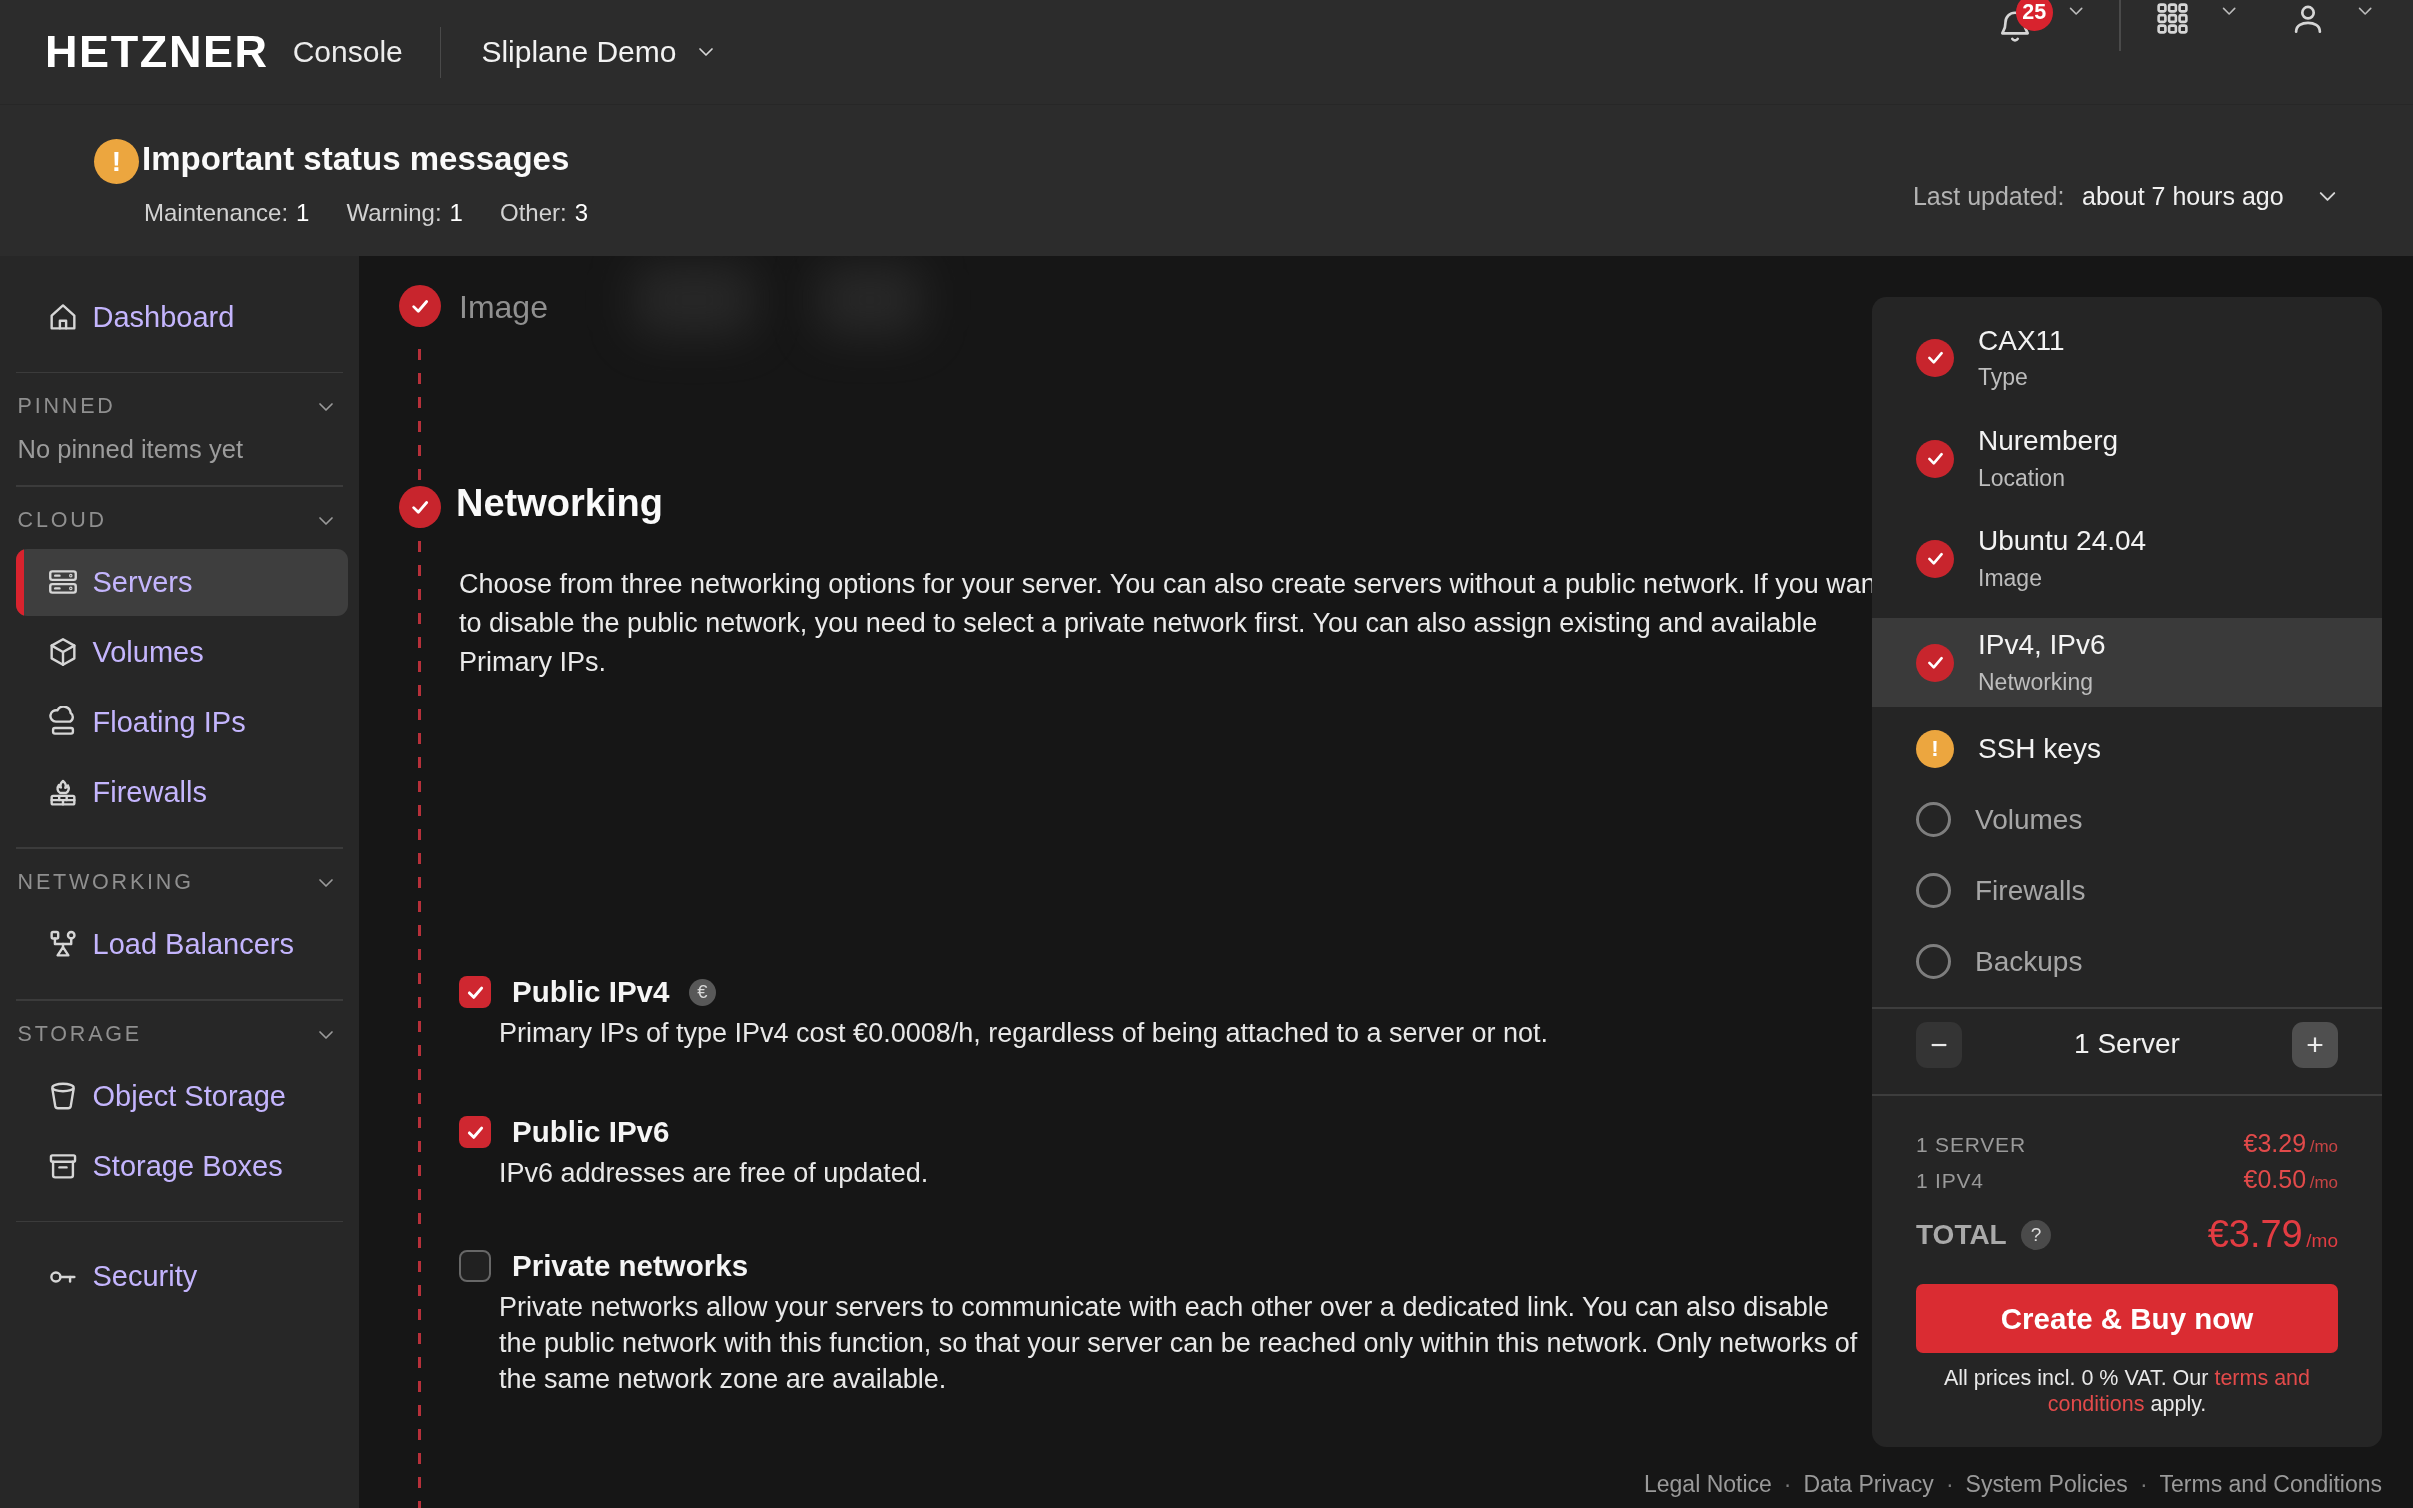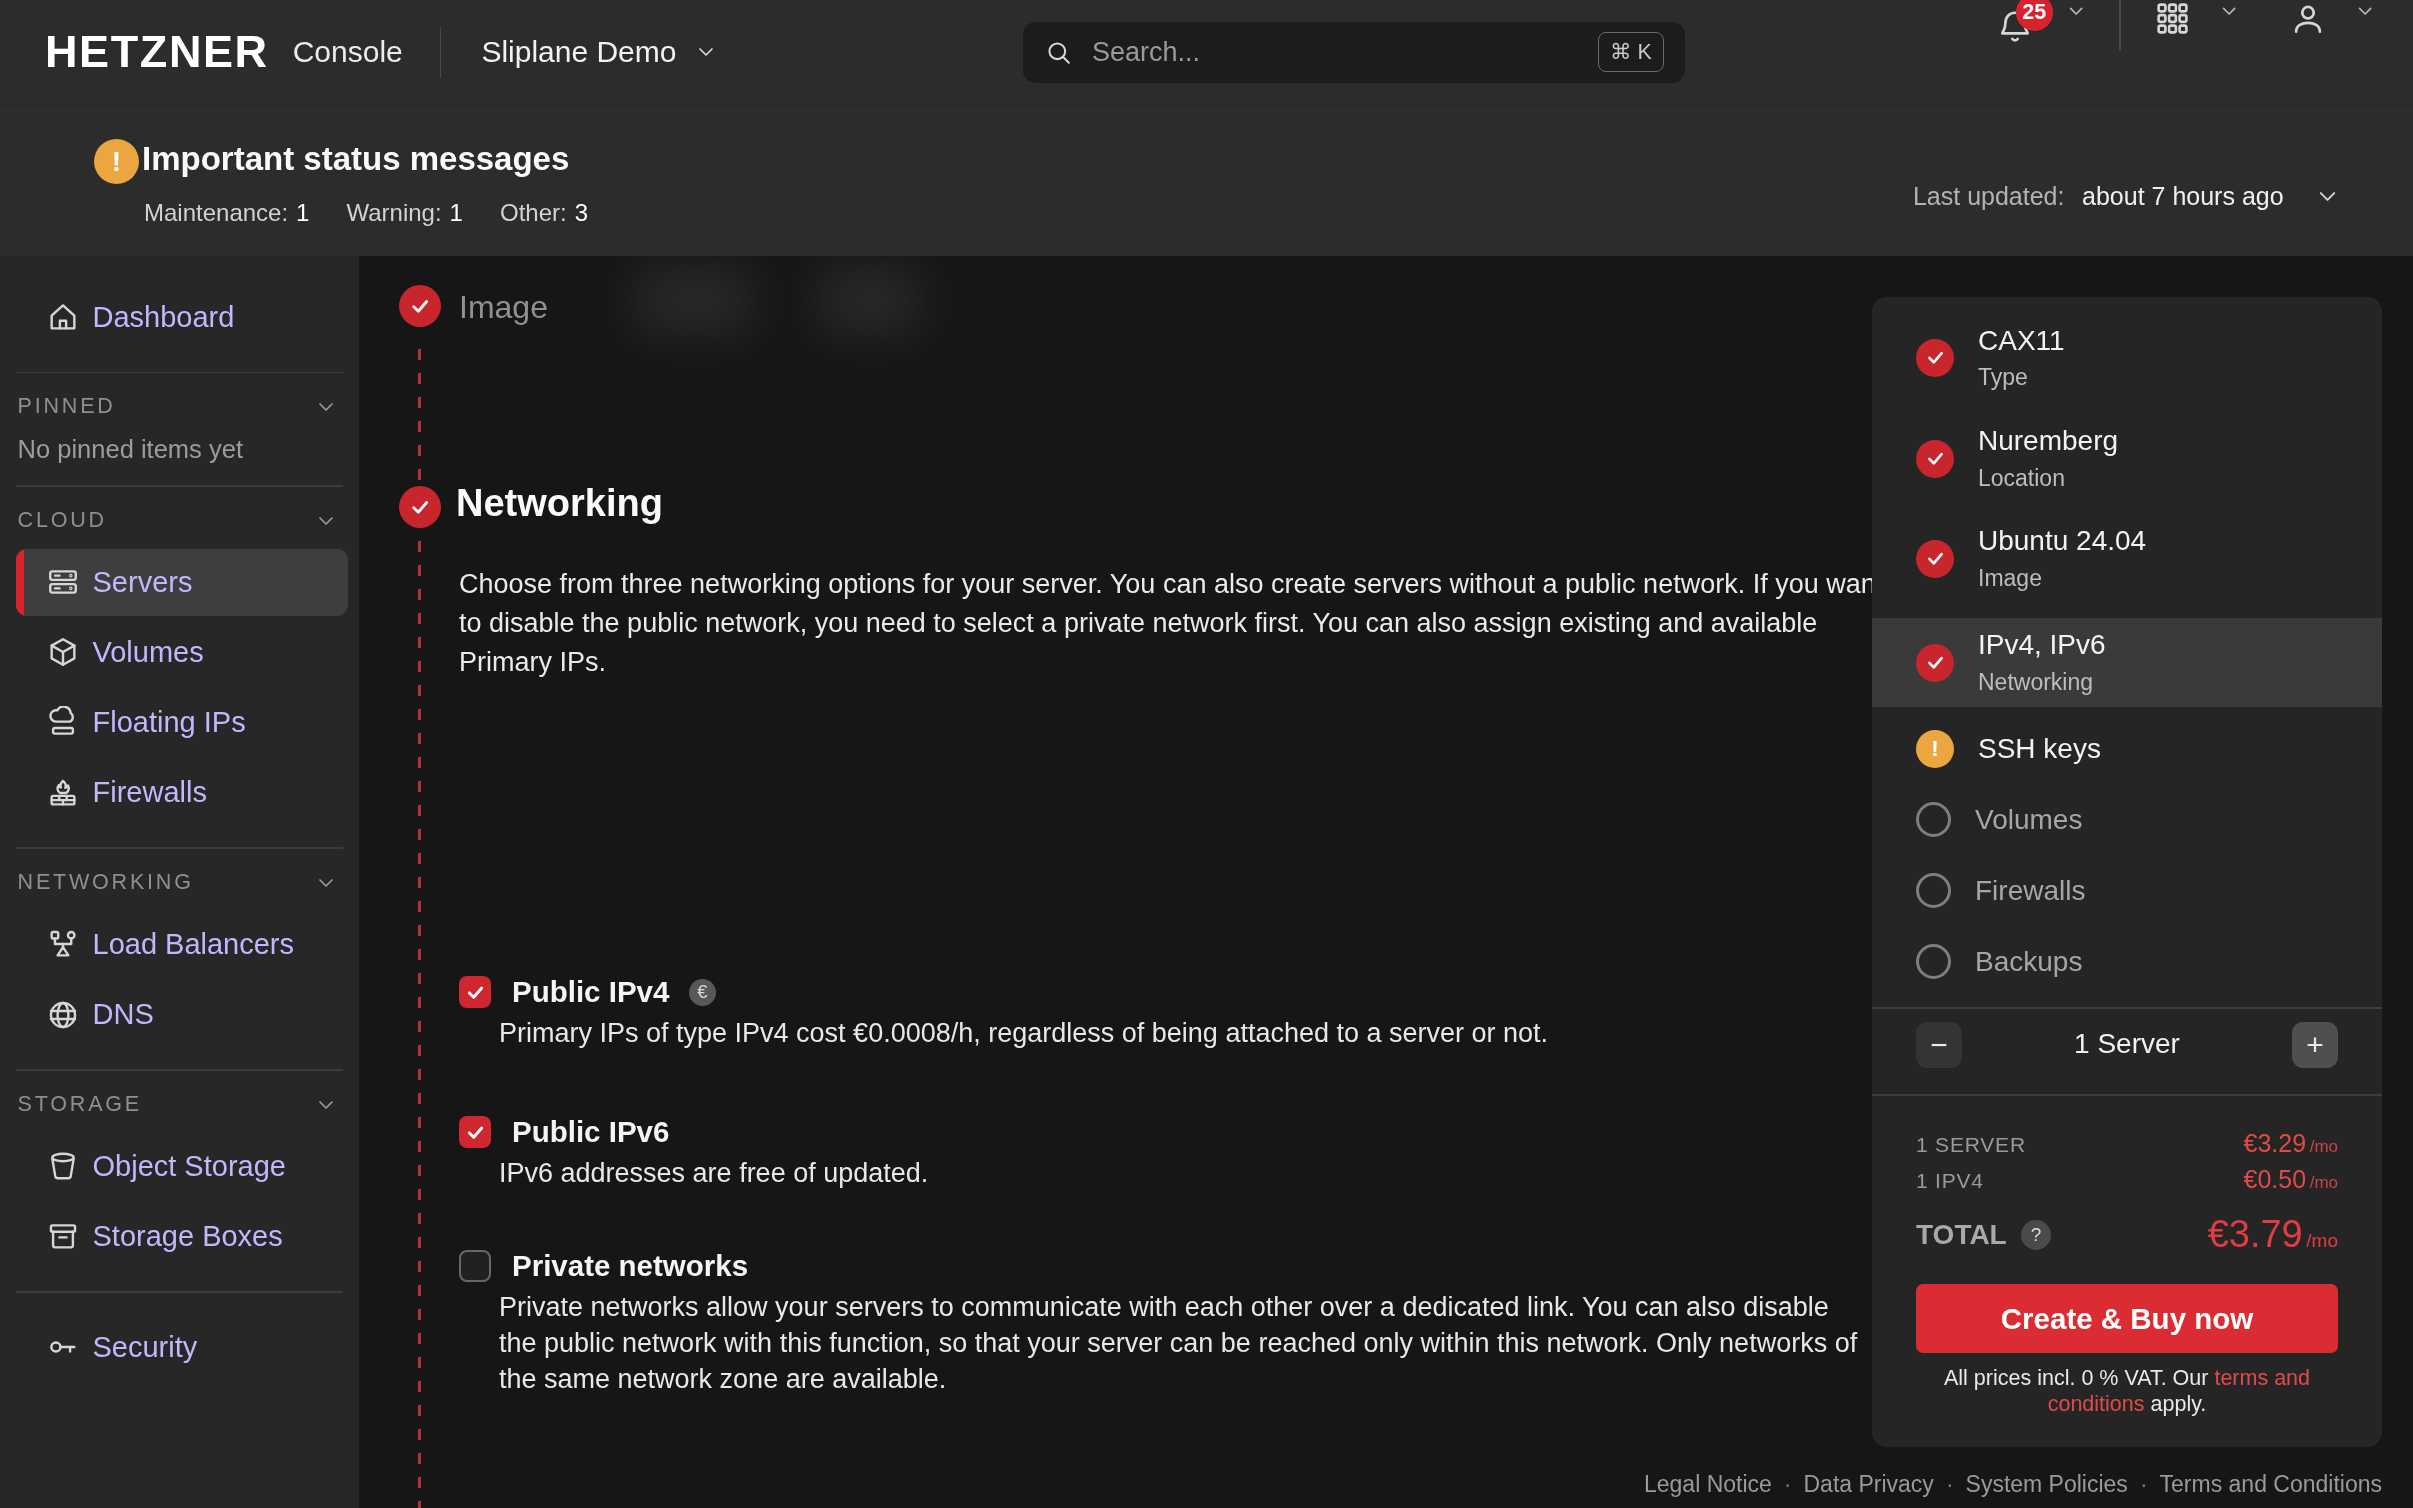--- a/index.html
+++ b/index.html
@@ -127,30 +127,20 @@
   <div class="tb-divider"></div>
   <div class="project">
     <span>Sliplane Demo</span>
     <span>
       <svg width="24" height="24" viewBox="0 0 24 24" class="ic">
           <polyline points="6 9 12 15 18 9"></polyline>
         </svg>
     </span>
   </div>
 
-  <div class="search">
-    <span>
-      <svg width="29" height="29" viewBox="0 0 24 24" class="ic">
-          <circle cx="11" cy="11" r="6.5"></circle>
-          <line x1="16" y1="16" x2="20.5" y2="20.5"></line>
-        </svg>
-    </span>
-    <span class="search-ph">Search...</span>
-    <span class="kbd">⌘ K</span>
-  </div>
 
   <div class="tb-right">
     <div class="bell-wrap">
       <span>
         <svg width="38" height="38" viewBox="0 0 24 24" class="ic">
             <path d="M18 9a6 6 0 0 0-12 0c0 5-2 6-2 7h16c0-1-2-2-2-7"></path>
             <path d="M10.3 19.5a2 2 0 0 0 3.4 0"></path>
           </svg>
       </span>
       <span class="badge">25</span>
@@ -303,31 +293,20 @@
       <svg width="34" height="34" viewBox="0 0 24 24" class="ic">
           <rect x="4" y="3.5" width="4.6" height="4.6" rx="1"></rect>
           <circle cx="17.8" cy="5.8" r="2.3"></circle>
           <path d="M6.3 8.1 V12 H17.8 V8.1"></path>
           <path d="M12 12 v2.2"></path>
           <path d="M12 14.2 L8.2 20 H15.8 Z"></path>
         </svg>
     </span>
     <span>Load Balancers</span>
   </div>
-  <div class="nav-item">
-    <span>
-      <svg width="34" height="34" viewBox="0 0 24 24" class="ic">
-          <circle cx="12" cy="12" r="8.5"></circle>
-          <ellipse cx="12" cy="12" rx="3.8" ry="8.5"></ellipse>
-          <line x1="3.5" y1="9.2" x2="20.5" y2="9.2"></line>
-          <line x1="3.5" y1="14.8" x2="20.5" y2="14.8"></line>
-        </svg>
-    </span>
-    <span>DNS</span>
-  </div>
   <div class="side-divider"></div>
 
   <div class="side-header">
     <span>STORAGE</span>
     <span>
       <svg width="24" height="24" viewBox="0 0 24 24" class="ic" style="stroke:#9a9a9a;">
           <polyline points="6 9 12 15 18 9"></polyline>
         </svg>
     </span>
   </div>

